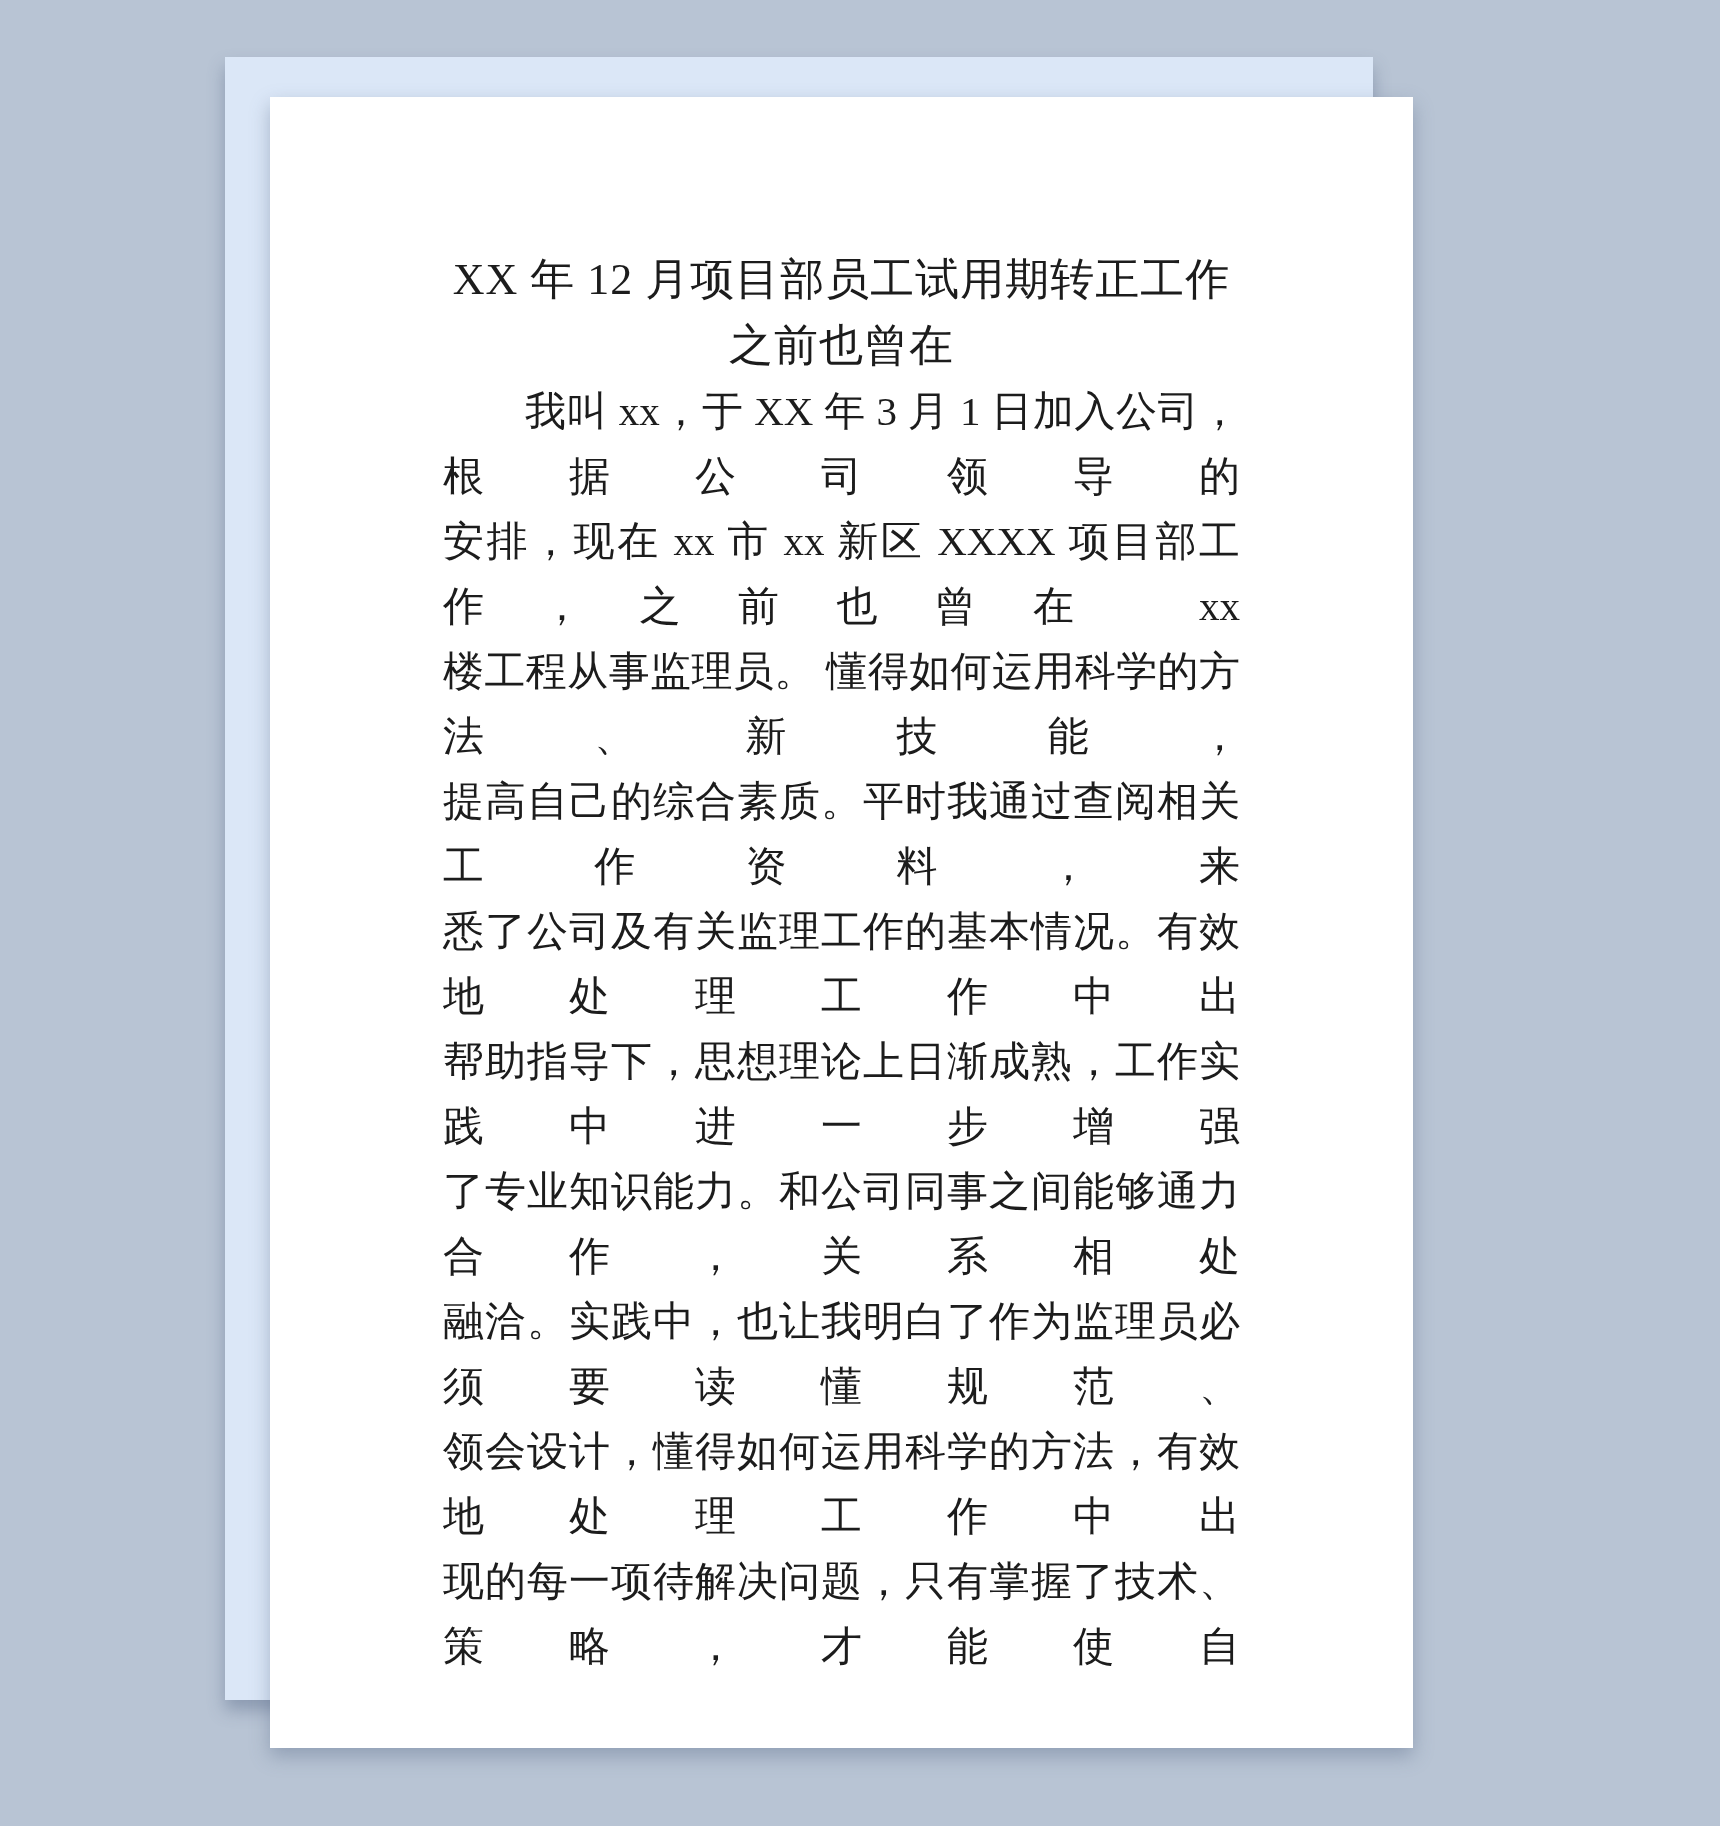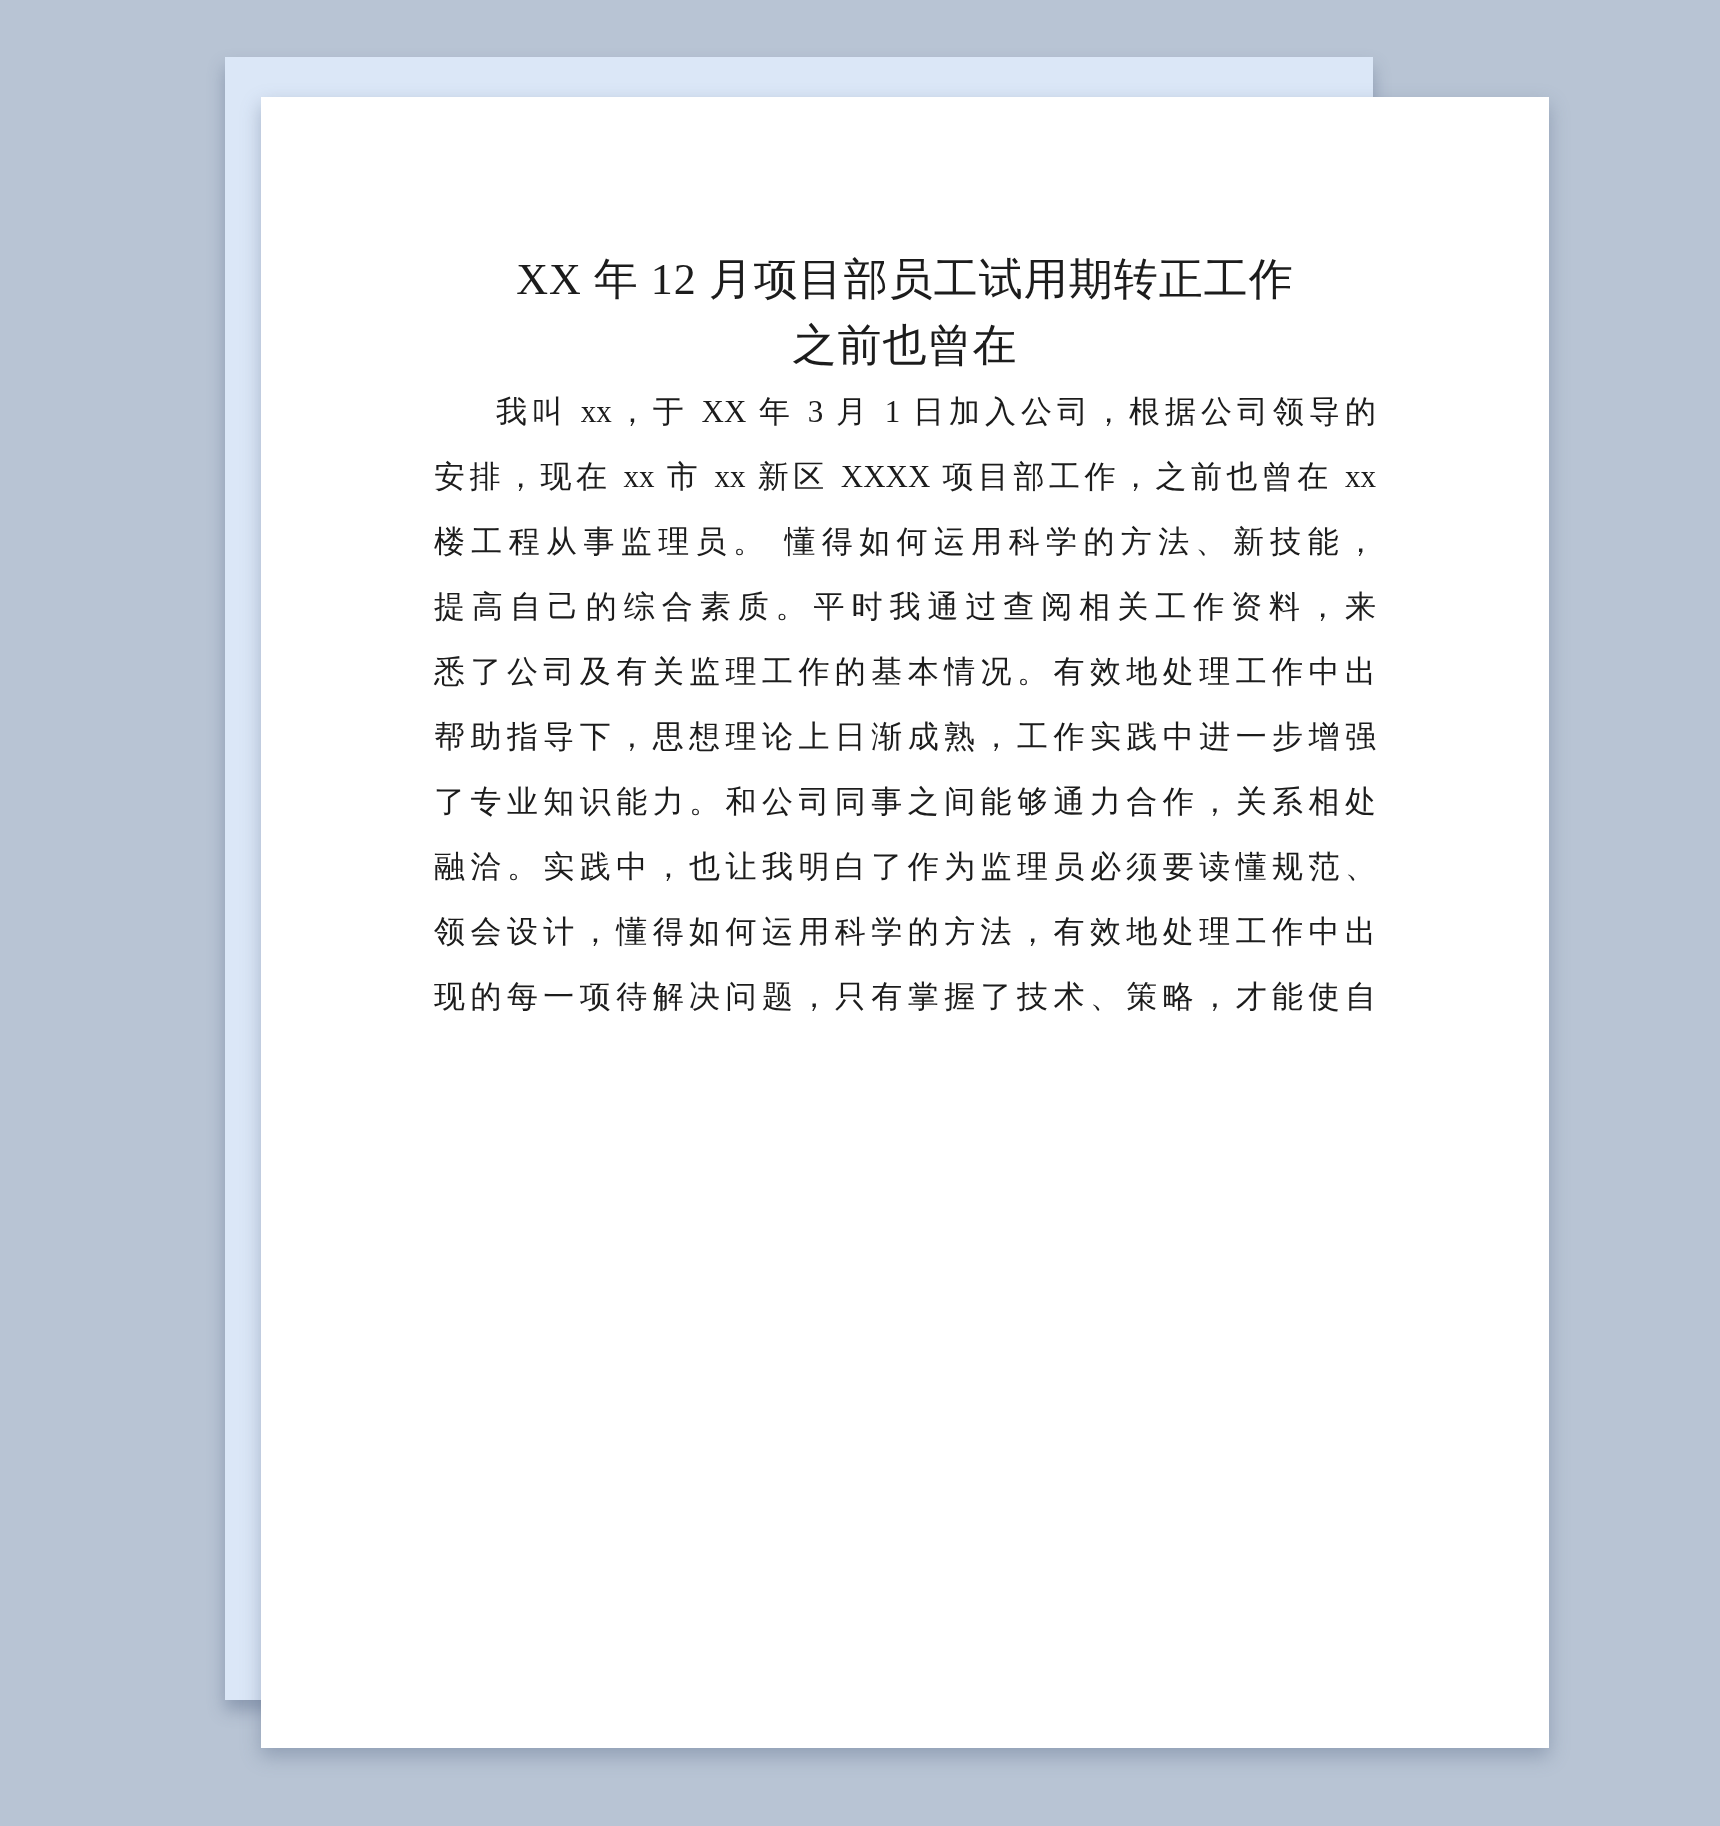--- a/index.html
+++ b/index.html
@@ -14,37 +14,37 @@
     background:var(--bg);
     font-family:"Liberation Serif","DejaVu Serif",serif;
     color:var(--ink);
   }
   .back-page{
     position:absolute;left:225px;top:57px;width:1148px;height:1643px;
     background:var(--back-page);
     box-shadow:0 10px 16px rgba(84,103,133,.45);
   }
   .front-page{
-    position:absolute;left:261px;top:97px;width:1288px;height:1651px;
+    position:absolute;left:270px;top:97px;width:1143px;height:1651px;
     background:var(--front-page);
     box-shadow:0 8px 18px rgba(84,103,133,.40);
   }
   .content{
     position:absolute;left:0;top:0;right:0;bottom:0;
     padding:150px 173px 0 173px;
     box-sizing:border-box;
   }
   .doc-title{
     margin:0 0 0 0;
     font-size:44px;line-height:66px;font-weight:400;
     text-align:center;letter-spacing:1px;
   }
   .doc-body{margin-top:0;}
   .line{
-    font-size:31px;line-height:65px;
+    font-size:41px;line-height:65px;
     text-align:justify;text-align-last:justify;
     white-space:normal;
   }
   .line.first{text-indent:2em;}
 </style>
 </head>
 <body>
 
 <div class="back-page"></div>
 

